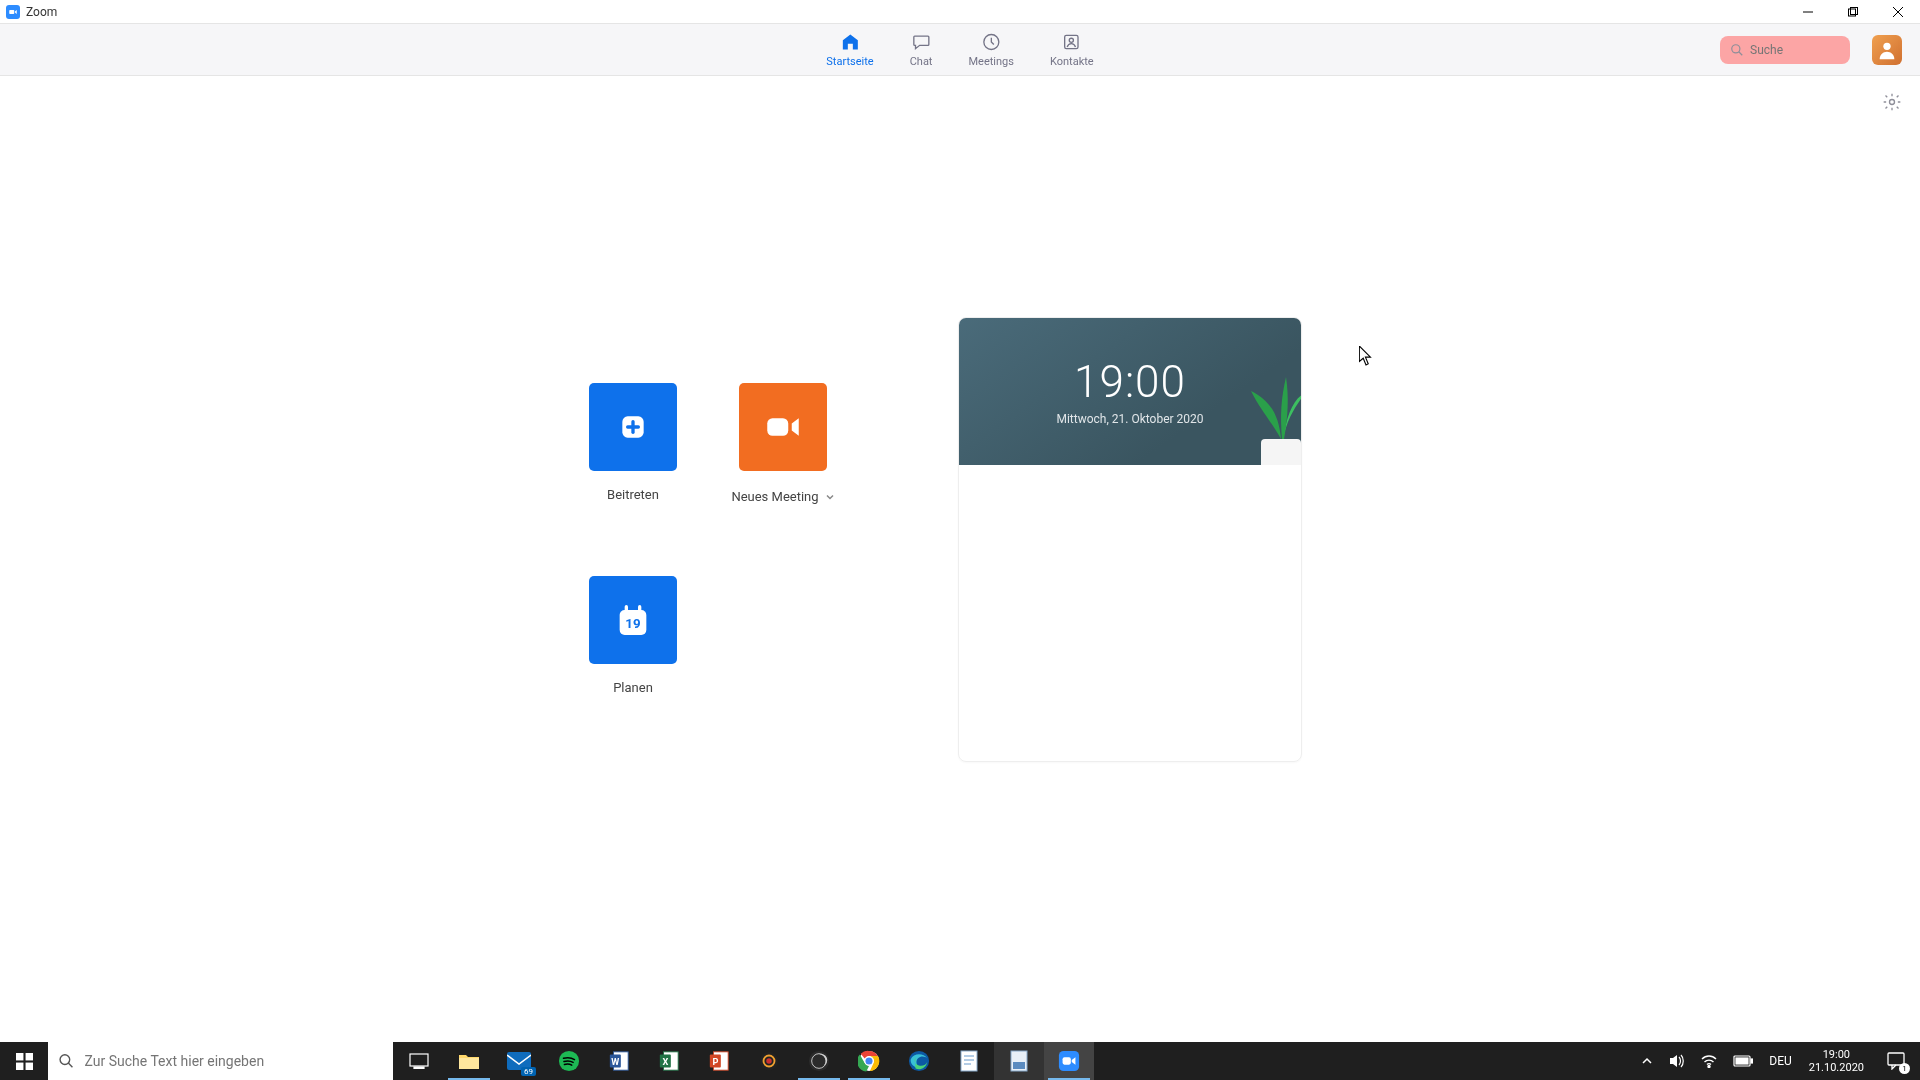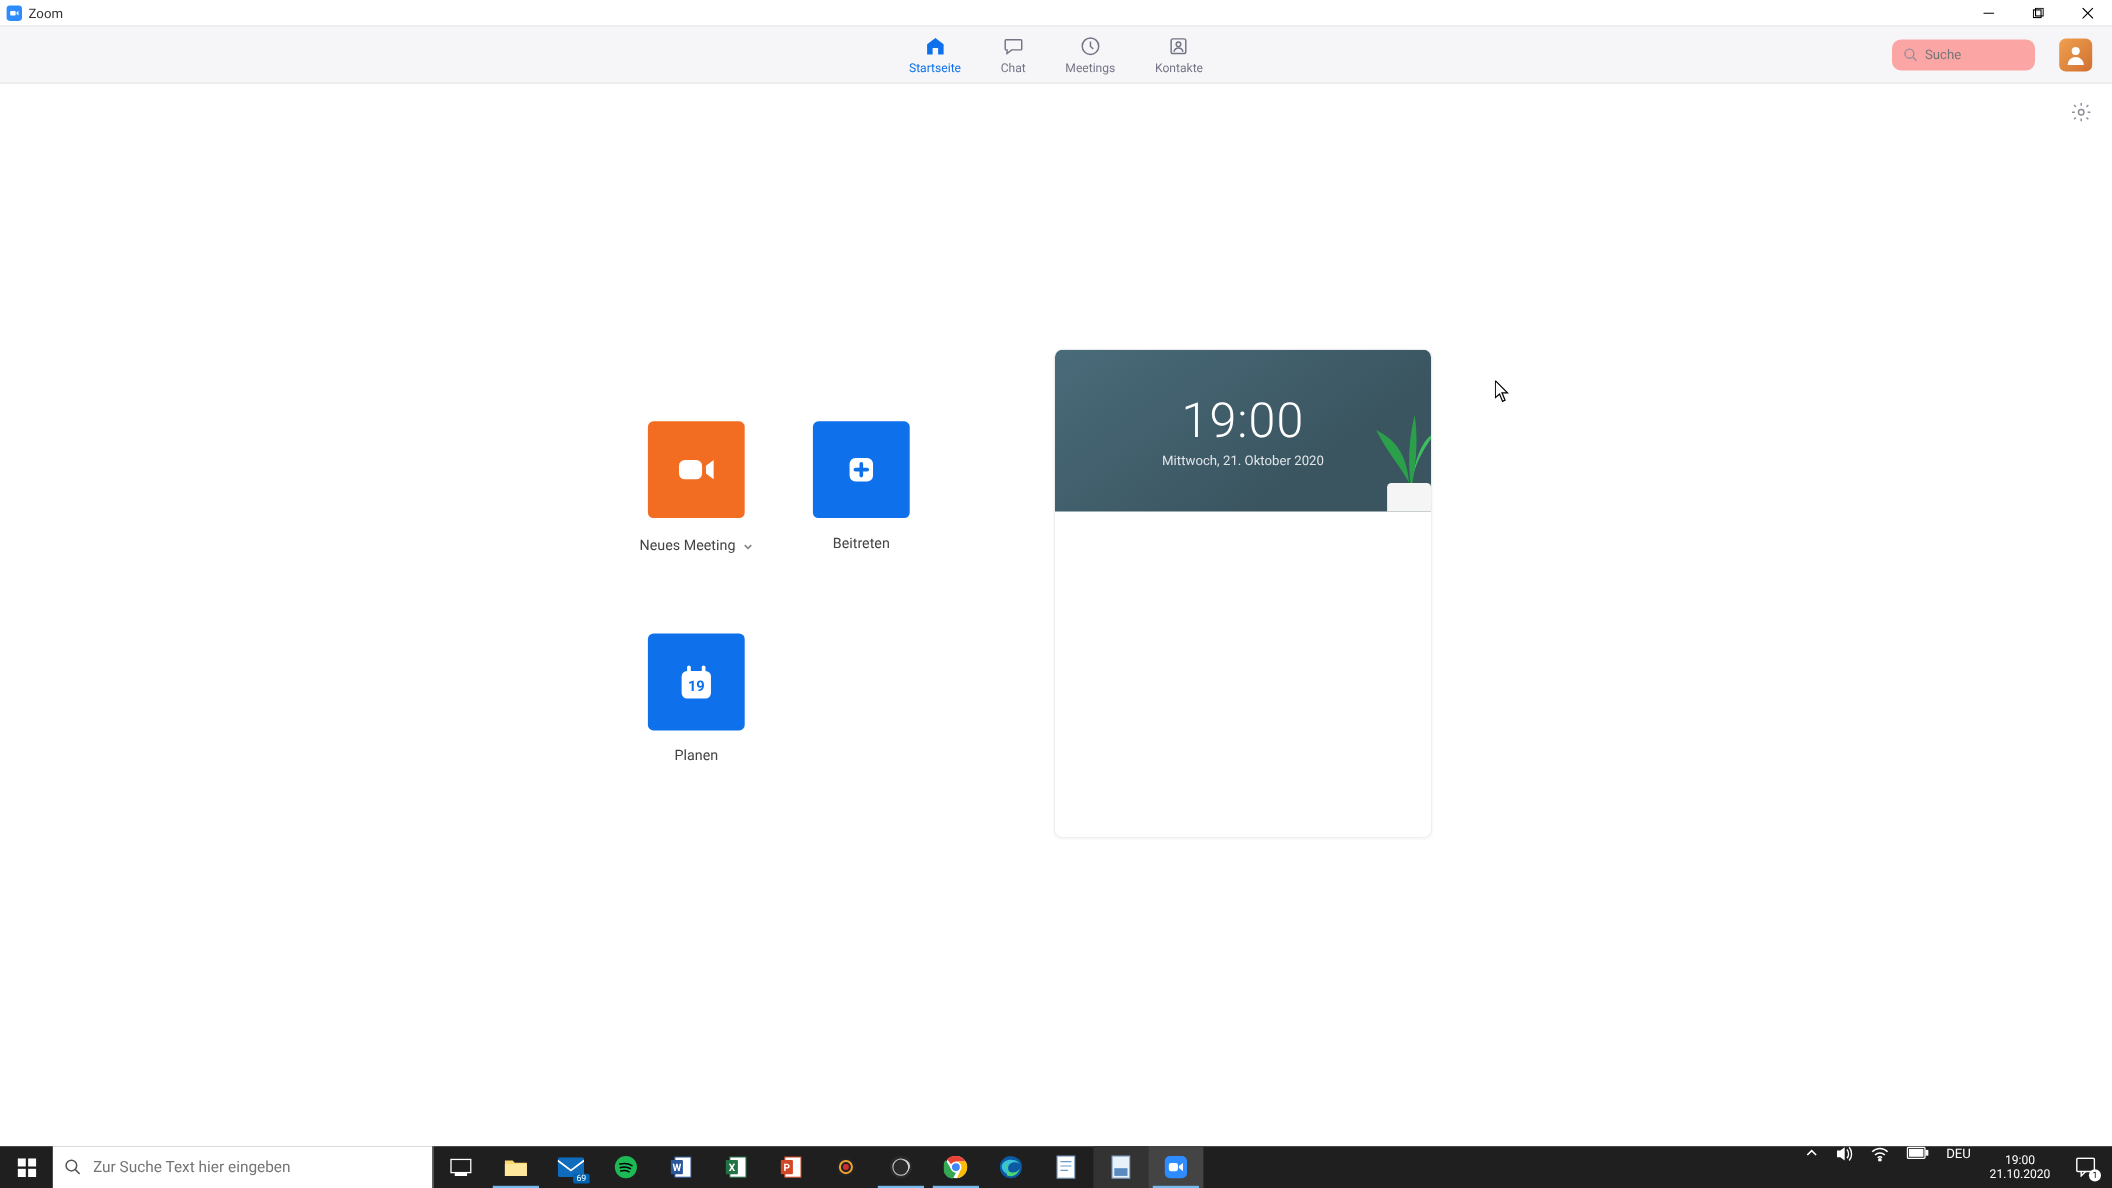--- a/index.html
+++ b/index.html
@@ -61,21 +61,21 @@
 .start-btn { width: 48px; display: flex; align-items: center; justify-content: center; cursor: pointer; }
 .tb-search { width: 346px; background: #fff; display: flex; align-items: center; padding: 0 10px; gap: 10px; border-right: 1px solid #1f1f1f; }
 .tb-search input { border: none; outline: none; font-size: 14px; color: #555; width: 100%; background: transparent; }
 .tb-icons { display: flex; align-items: stretch; }
 .tb-icon { width: 50px; display: flex; align-items: center; justify-content: center; cursor: pointer; position: relative; }
 .tb-icon.active::after { content: ""; position: absolute; bottom: 0; left: 4px; right: 4px; height: 2px; background: #76b9ed; }
 .tb-icon.running { background: #333; }
 .tb-icon.running.active { background: #444; }
 .tb-badge { position: absolute; bottom: 4px; right: 8px; background: #0063b1; color: #fff; font-size: 8px; padding: 0 3px; border-radius: 2px; }
 .tb-spacer { flex: 1; }
-.systray { display: flex; align-items: flex-start; gap: 10px; padding: 0 6px; color: #fff; font-size: 11px; }
+.systray { display: flex; align-items: center; gap: 10px; padding: 0 6px; color: #fff; font-size: 11px; }
 .systray .tray-icon { cursor: pointer; padding: 0 3px; display:flex; align-items:center; }
 .tb-clock { display: flex; flex-direction: column; align-items: center; justify-content: center; padding: 0 8px; color: #fff; font-size: 11px; line-height: 13px; cursor: pointer; }
 .tb-notif { width: 48px; display:flex; align-items:center; justify-content:center; cursor:pointer; position:relative; color:#fff;}
 .tb-notif .nb{position:absolute; bottom:6px; right:10px; background:#fff; color:#000; font-size:8px; width:11px; height:11px; border-radius:50%; display:flex; align-items:center; justify-content:center;}
 </style>
 </head>
 <body>
 
 <div class="titlebar">
   <div class="app-icon">
@@ -163,45 +163,45 @@
   <svg width="20" height="20" viewBox="0 0 24 24" fill="none" stroke="currentColor" stroke-width="1.6">
       <circle cx="12" cy="12" r="3"></circle>
       <path d="M12 2 v3 M12 19 v3 M4.2 4.2 l2.1 2.1 M17.7 17.7 l2.1 2.1 M2 12 h3 M19 12 h3 M4.2 19.8 l2.1-2.1 M17.7 6.3 l2.1-2.1"></path>
     </svg>
 </div>
 
 <div class="main">
   <div class="content-row">
     <div class="actions-grid">
       <div class="action-item">
+        <div class="action-btn blue">
+          <svg width="32" height="32" viewBox="0 0 24 24">
+              <rect x="4" y="4" width="16" height="16" rx="4" fill="#fff"></rect>
+              <line x1="12" y1="8" x2="12" y2="16" stroke="#0e71eb" stroke-width="2.5" stroke-linecap="round"></line>
+              <line x1="8" y1="12" x2="16" y2="12" stroke="#0e71eb" stroke-width="2.5" stroke-linecap="round"></line>
+            </svg>
+        </div>
+        <div class="action-label-row">
+          <span class="action-label">Beitreten</span>
+        </div>
+      </div>
+      <div class="action-item">
         <div class="action-btn orange">
           <svg width="42" height="42" viewBox="0 0 24 24" fill="currentColor">
               <rect x="3" y="7" width="12" height="10" rx="3"></rect>
               <path d="M17 10 L21 7 L21 17 L17 14 Z"></path>
             </svg>
         </div>
         <div class="action-label-row">
           <span class="action-label">Neues Meeting</span>
           <span class="chev">
             <svg width="10" height="10" viewBox="0 0 10 10" fill="none" stroke="currentColor" stroke-width="1.5">
                 <path d="M2 3.5 L5 6.5 L8 3.5"></path>
               </svg>
           </span>
-        </div>
-      </div>
-      <div class="action-item">
-        <div class="action-btn blue">
-          <svg width="32" height="32" viewBox="0 0 24 24">
-              <rect x="4" y="4" width="16" height="16" rx="4" fill="#fff"></rect>
-              <line x1="12" y1="8" x2="12" y2="16" stroke="#0e71eb" stroke-width="2.5" stroke-linecap="round"></line>
-              <line x1="8" y1="12" x2="16" y2="12" stroke="#0e71eb" stroke-width="2.5" stroke-linecap="round"></line>
-            </svg>
-        </div>
-        <div class="action-label-row">
-          <span class="action-label">Beitreten</span>
         </div>
       </div>
       <div class="action-item">
         <div class="action-btn blue">
           <svg width="40" height="40" viewBox="0 0 24 24">
             <rect x="4" y="6" width="16" height="15" rx="3" fill="#fff"></rect>
             <rect x="7" y="3" width="2" height="5" rx="1" fill="#fff"></rect>
             <rect x="15" y="3" width="2" height="5" rx="1" fill="#fff"></rect>
             <text x="12" y="17" fill="#0e71eb" font-size="8" font-weight="700" text-anchor="middle">19</text>
           </svg>

